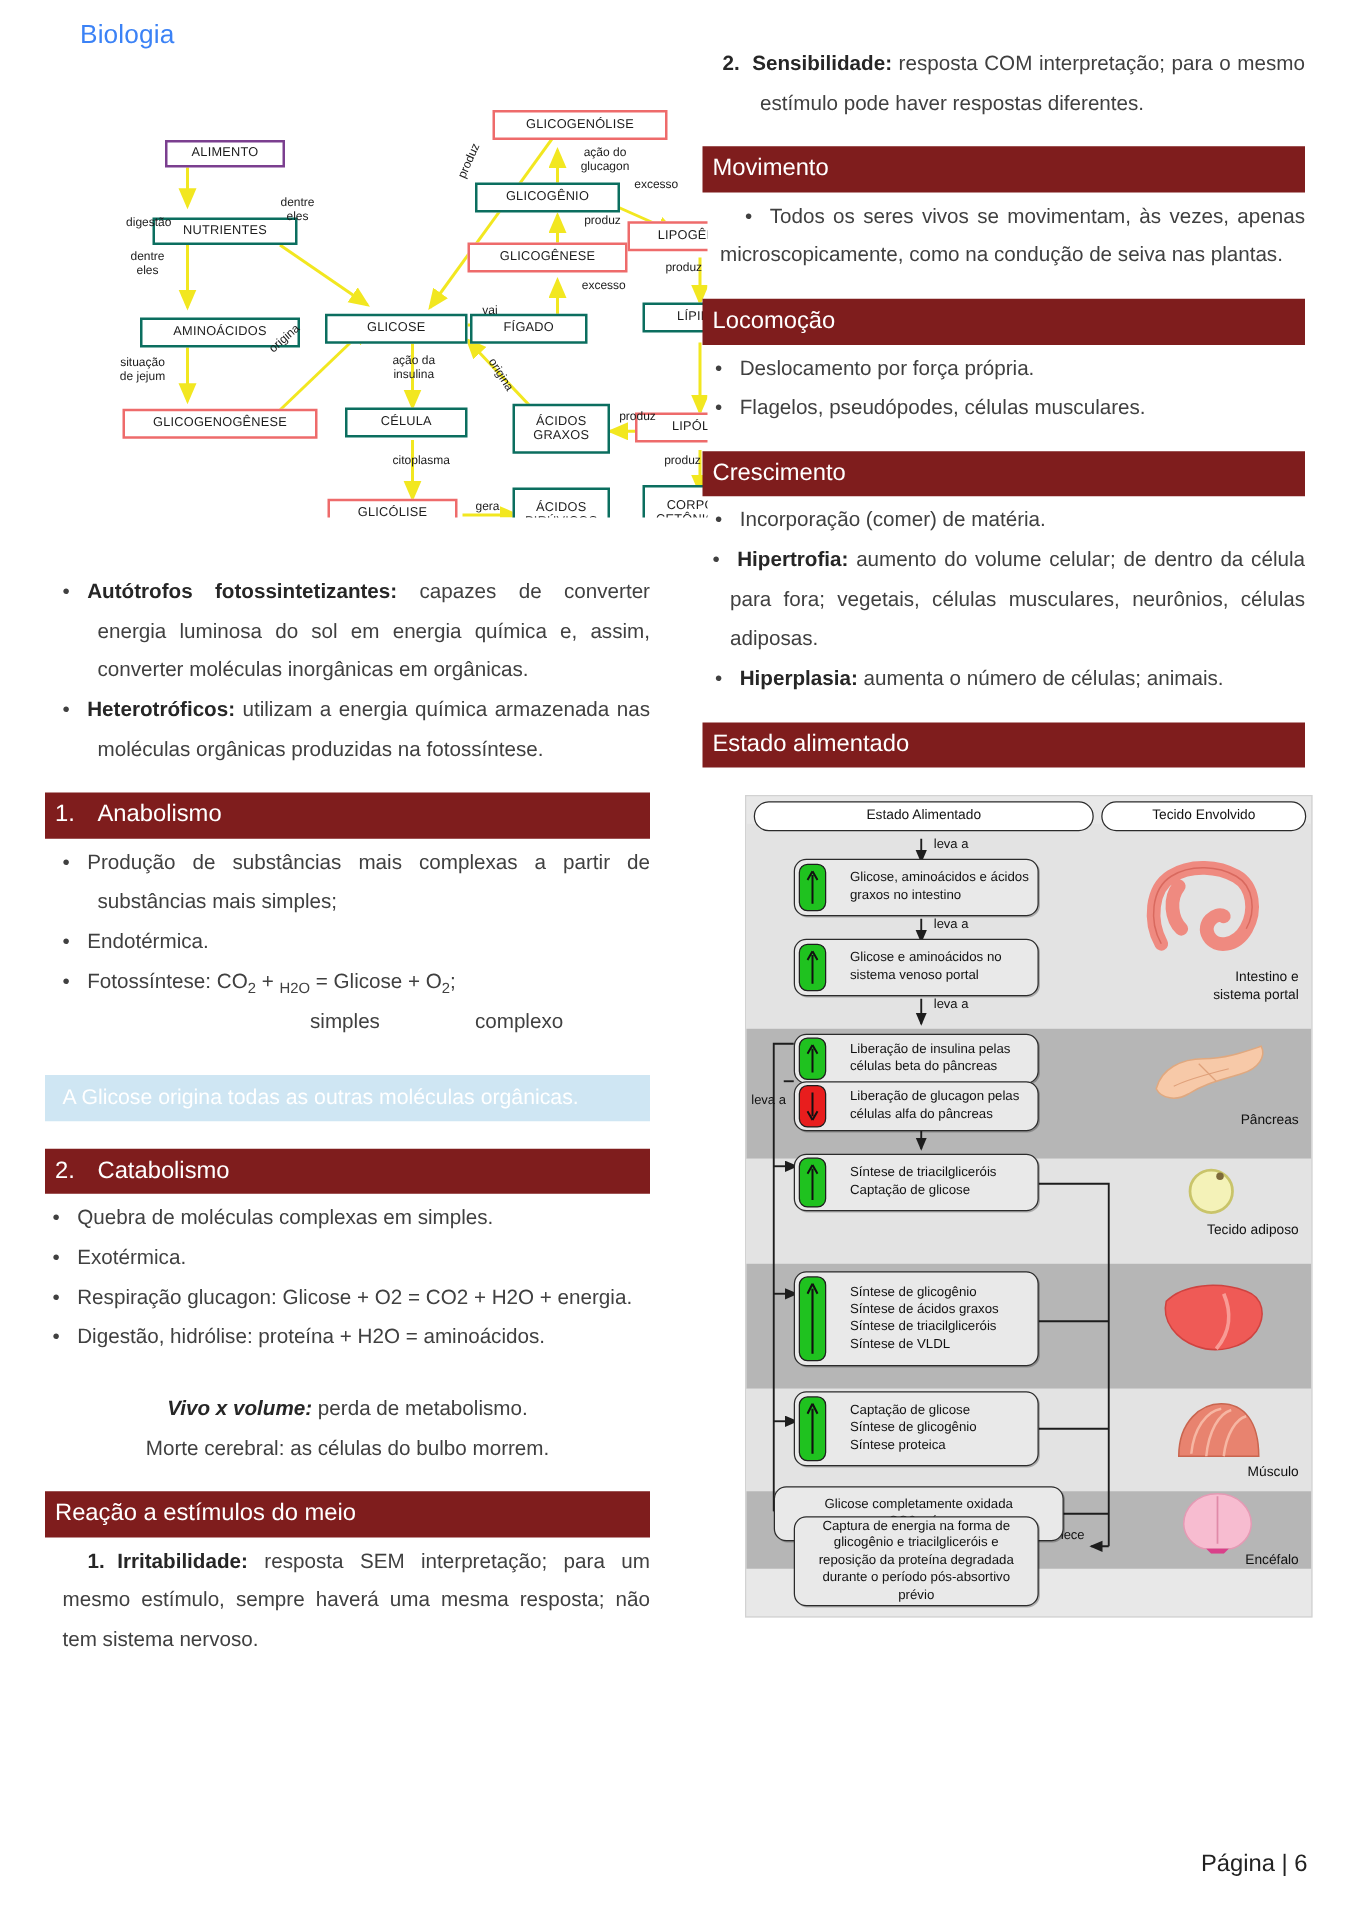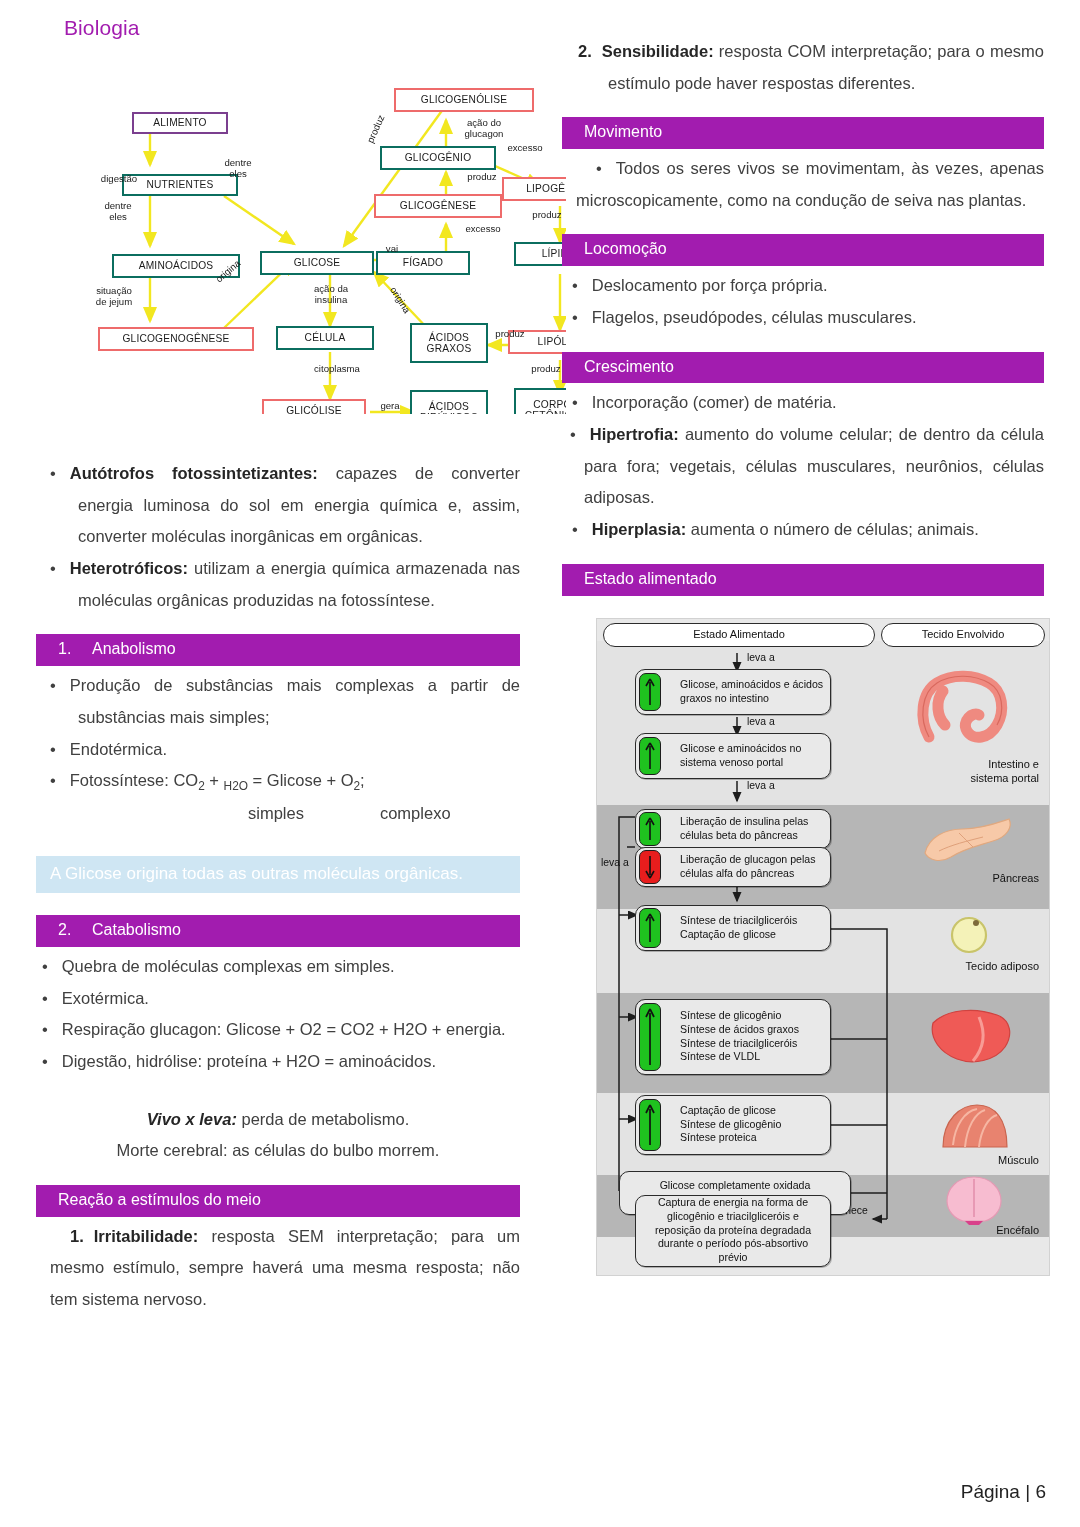--- a/index.html
+++ b/index.html
@@ -32,32 +32,32 @@
   .col-right {
     position: absolute;
     left: 562px;
     top: 36px;
     width: 482px;
   }
 
   
   .doc-title {
     font-size: 21px;
-    color: #a21caf;
+    color: #3b82f6;
     font-weight: 400;
     margin: 8px 0 6px 28px;
     letter-spacing: .1px;
   }
 
   .sec-bar {
-    background: #a21caf;
+    background: #7f1d1d;
     color: #ffffff;
-    font-size: 16px;
+    font-size: 19px;
     line-height: 1.55;
-    padding: 3px 6px 4px 22px;
+    padding: 3px 6px 4px 8px;
     margin: 18px 0 4px 0;
     white-space: nowrap;
     overflow: hidden;
   }
   .sec-bar .num {
     display: inline-block;
     width: 34px;
   }
   .sec-bar.compact { margin-top: 16px; }
 
@@ -363,21 +363,21 @@
     </div>
     <div class="para" style="padding-left:20px;text-indent:-14px;">
       <span class="bullet-dot">•</span><span>Respiração glucagon: Glicose + O2 = CO2 + H2O + energia.</span>
     </div>
     <div class="para" style="padding-left:26px;text-indent:-20px;">
       <span class="bullet-dot">•</span><span>Digestão, hidrólise: proteína + H2O = aminoácidos.</span>
     </div>
 
     <div class="spacer-md"></div>
     <div class="para center">
-      <i>Vivo x leva:</i><span> perda de metabolismo.</span>
+      <i>Vivo x volume:</i><span> perda de metabolismo.</span>
     </div>
     <div class="para center">Morte cerebral: as células do bulbo morrem.</div>
 
     <div class="sec-bar">
       <span>Reação a estímulos do meio</span>
     </div>
     <div class="para" style="padding-left:14px;text-indent:20px;">
       <b class="li-num">1.</b><b>Irritabilidade:</b><span> resposta SEM interpretação; para um mesmo estímulo, sempre haverá uma mesma resposta; não tem sistema nervoso.</span>
     </div>
   </div>

